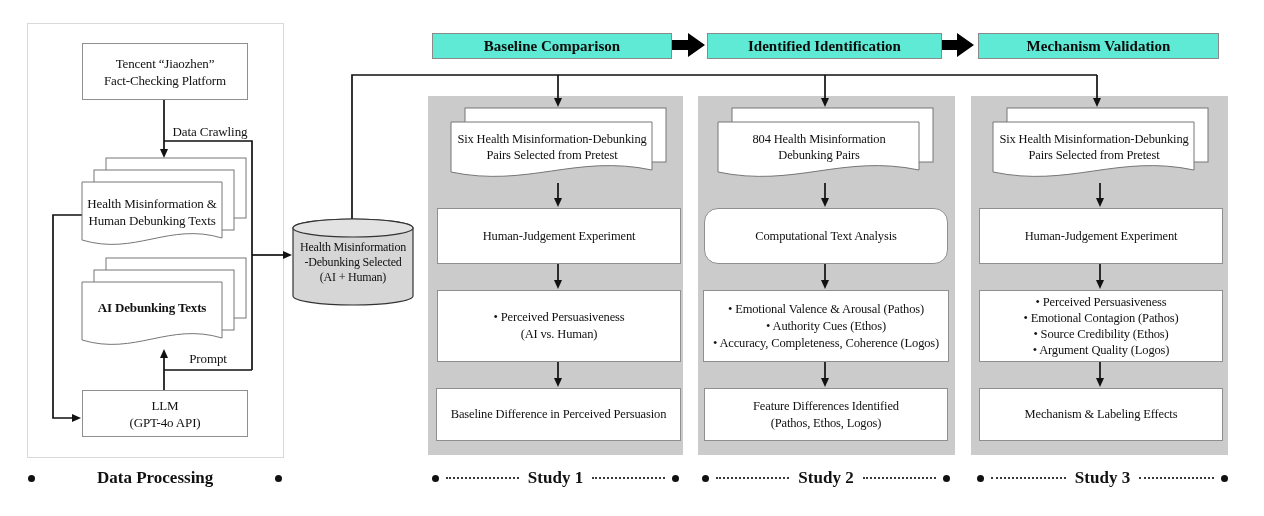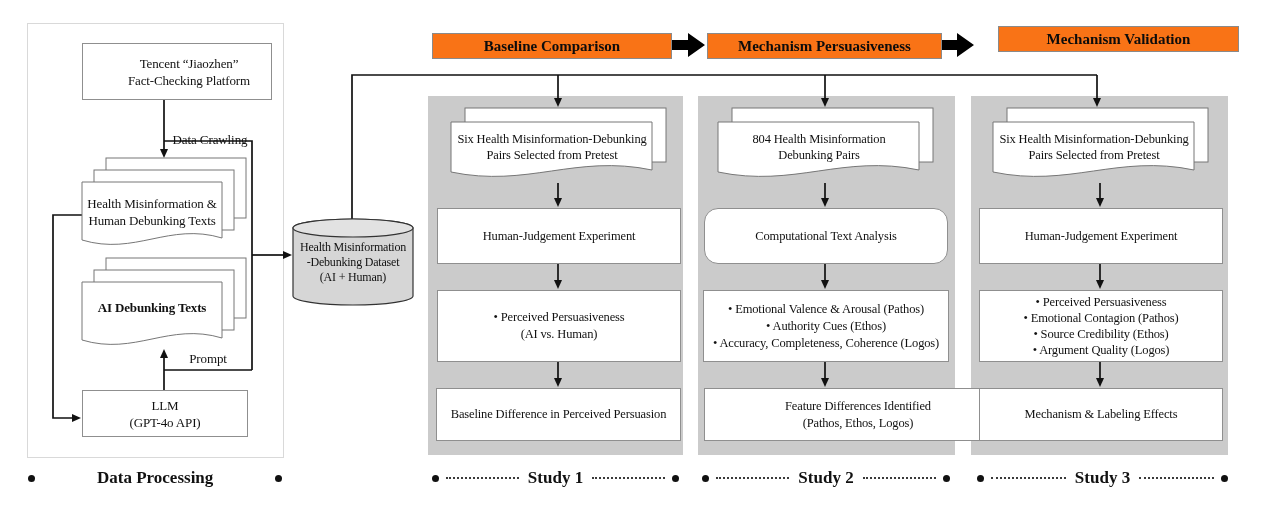--- a/index.html
+++ b/index.html
@@ -4,21 +4,21 @@
 <style>
   html,body{margin:0;padding:0;background:#fff;}
   #stage{
     position:relative;width:1264px;height:516px;background:#fff;overflow:hidden;
     font-family:"Liberation Serif","DejaVu Serif",serif;color:#111;
   }
   .abs{position:absolute;}
   .panel{background:#cbcbcb;}
   .container{background:#fff;border:1px solid #d9d9d9;}
   .hbar{
-    background:#f97316;border:1px solid #8a8a8a;display:flex;align-items:center;justify-content:center;
+    background:#5eead4;border:1px solid #8a8a8a;display:flex;align-items:center;justify-content:center;
     font-weight:bold;font-size:15px;color:#0c0c0c;
   }
   .wbox{
     background:#fff;border:1px solid #8f8f8f;display:flex;flex-direction:column;
     align-items:center;justify-content:center;text-align:center;
     font-size:12.5px;line-height:17px;letter-spacing:-0.15px;
   }
   .wbox.tight{line-height:16px;}
   .doctext{
     display:flex;flex-direction:column;align-items:center;justify-content:center;
@@ -114,52 +114,52 @@
     <g>
       <path d="M293,228 L293,296 A60,9 0 0 0 413,296 L413,228 A60,9 0 0 0 293,228 Z" fill="#d6d6d6" stroke="#333" stroke-width="1.2"></path>
       <ellipse cx="353" cy="228" rx="60" ry="9" fill="#e2e2e2" stroke="#333" stroke-width="1.2"></ellipse>
     </g>
   </svg>
 
   <div class="abs hbar" style="left:432px;top:33px;width:238px;height:24px;">
     <span>Baseline Comparison</span>
   </div>
   <div class="abs hbar" style="left:707px;top:33px;width:233px;height:24px;">
-    <span>Mechanism Persuasiveness</span>
-  </div>
-  <div class="abs hbar" style="left:978px;top:26px;width:239px;height:24px;margin-left:20px;">
+    <span>Identified Identification</span>
+  </div>
+  <div class="abs hbar" style="left:978px;top:33px;width:239px;height:24px;">
     <span>Mechanism Validation</span>
   </div>
 
-  <div class="abs wbox leftbox-text" style="left:82px;top:43px;width:164px;height:55px;padding-left:24px;">
+  <div class="abs wbox leftbox-text" style="left:82px;top:43px;width:164px;height:55px;">
     <div>Tencent “Jiaozhen”</div>
     <div>Fact-Checking Platform</div>
   </div>
 
-  <div class="abs small-note" style="left:170px;top:132px;width:80px;text-align:center;">Data Crawling</div>
+  <div class="abs small-note" style="left:170px;top:124px;width:80px;text-align:center;">Data Crawling</div>
 
   <div class="abs doctext leftbox-text" style="left:86px;top:192px;width:132px;height:40px;">
     <div>Health Misinformation &amp;</div>
     <div>Human Debunking Texts</div>
   </div>
 
   <div class="abs doctext leftbox-text" style="left:86px;top:295px;width:132px;height:24px;font-weight:bold;">
     <div>AI Debunking Texts</div>
   </div>
 
   <div class="abs small-note" style="left:178px;top:351px;width:60px;text-align:center;">Prompt</div>
 
   <div class="abs wbox leftbox-text" style="left:82px;top:390px;width:164px;height:45px;">
     <div>LLM</div>
     <div>(GPT-4o API)</div>
   </div>
 
   <div class="abs cyl-text" style="left:293px;top:237px;width:120px;height:50px;">
     <div>Health Misinformation</div>
-    <div>-Debunking Dataset</div>
+    <div>-Debunking Selected</div>
     <div>(AI + Human)</div>
   </div>
 
   <div class="abs doctext" style="left:456px;top:128px;width:192px;height:38px;">
     <div>Six Health Misinformation-Debunking</div>
     <div>Pairs Selected from Pretest</div>
   </div>
   <div class="abs wbox" style="left:437px;top:208px;width:242px;height:54px;">
     <div>Human-Judgement Experiment</div>
   </div>
@@ -176,21 +176,21 @@
     <div>Debunking Pairs</div>
   </div>
   <div class="abs wbox" style="left:704px;top:208px;width:242px;height:54px;border-radius:14px;">
     <div>Computational Text Analysis</div>
   </div>
   <div class="abs wbox" style="left:703px;top:290px;width:244px;height:70px;">
     <div>• Emotional Valence &amp; Arousal (Pathos)</div>
     <div>• Authority Cues (Ethos)</div>
     <div>• Accuracy, Completeness, Coherence (Logos)</div>
   </div>
-  <div class="abs wbox" style="left:704px;top:388px;width:242px;height:51px;padding-left:32px;">
+  <div class="abs wbox" style="left:704px;top:388px;width:242px;height:51px;">
     <div>Feature Differences Identified</div>
     <div>(Pathos, Ethos, Logos)</div>
   </div>
 
   <div class="abs doctext" style="left:998px;top:128px;width:192px;height:38px;">
     <div>Six Health Misinformation-Debunking</div>
     <div>Pairs Selected from Pretest</div>
   </div>
   <div class="abs wbox" style="left:979px;top:208px;width:242px;height:54px;">
     <div>Human-Judgement Experiment</div>

